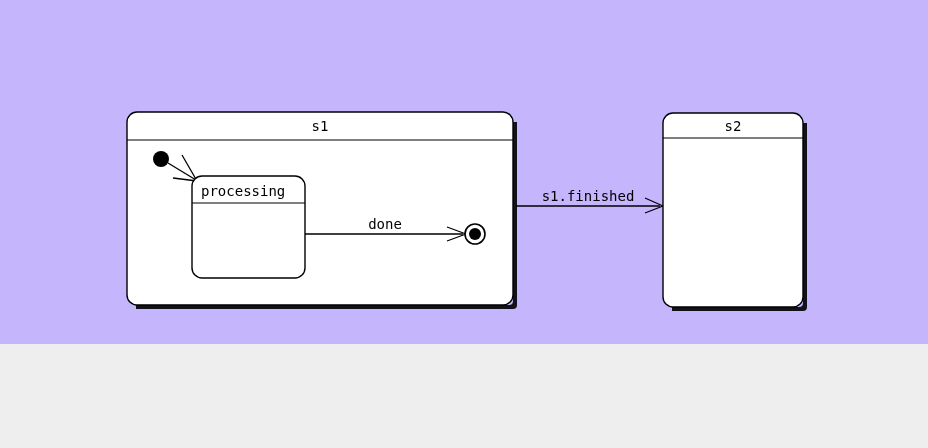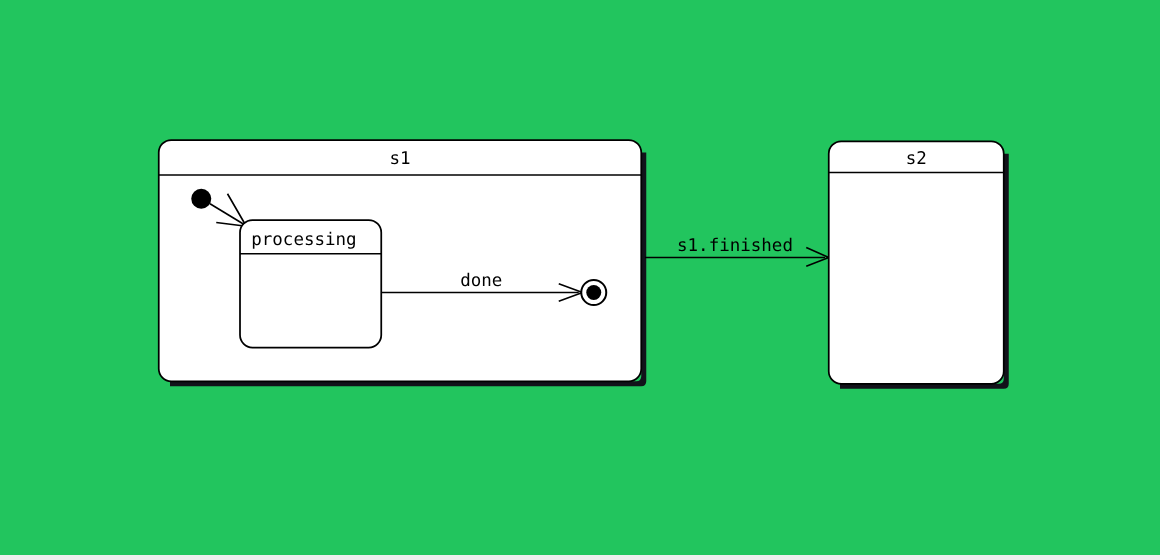--- a/index.html
+++ b/index.html
@@ -9,22 +9,22 @@
   }
   body {
     width: 928px;
     height: 448px;
     overflow: hidden;
     font-family: "DejaVu Sans Mono", "Liberation Mono", monospace;
   }
   #diagram-root {
     position: relative;
     width: 928px;
-    height: 444px;
-    background: #22c55e;
+    height: 344px;
+    background: #c4b5fd;
   }
   #diagram-svg {
     position: absolute;
     left: 0;
     top: 0;
     width: 928px;
     height: 448px;
     display: block;
   }
   .state-label {

